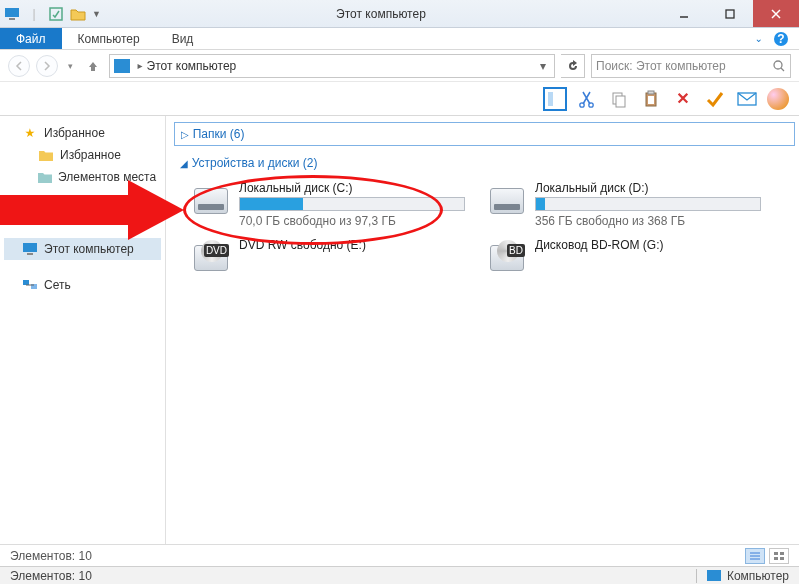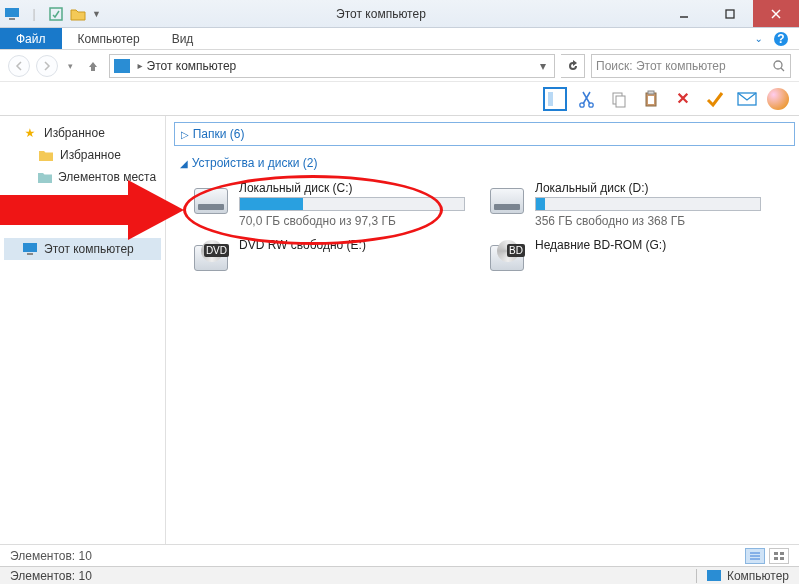--- a/index.html
+++ b/index.html
@@ -268,20 +268,30 @@
     <div class="navitem sel">
       <span class="ico pc">
         <svg width="16" height="14">
             <rect x="1" y="1" width="14" height="9" fill="#2a8dd4"></rect>
             <rect x="5" y="11" width="6" height="2" fill="#888"></rect>
           </svg>
       </span>
       <span>Этот компьютер</span>
     </div>
     <div class="navgap"></div>
+    <div class="navitem">
+      <span class="ico net">
+        <svg width="16" height="14">
+            <rect x="1" y="2" width="6" height="5" fill="#2a8dd4"></rect>
+            <rect x="9" y="6" width="6" height="5" fill="#7fb6ea"></rect>
+            <line x1="4" y1="7" x2="12" y2="7" stroke="#666"></line>
+          </svg>
+      </span>
+      <span>Сеть</span>
+    </div>
   </div>
 
   <div class="content">
     <div class="section-head folders">
       <span class="tri">▷</span>
       <span>Папки (6)</span>
     </div>
     <div class="section-head" style="margin-top:6px">
       <span class="tri">◢</span>
       <span>Устройства и диски (2)</span>
@@ -324,21 +334,21 @@
         </div>
       </div>
       <div class="drive">
         <div class="dico">
             <div class="dvd">
               <div class="disc"></div>
               <div class="tag">BD</div>
             </div>
           </div>
         <div class="dinfo">
-          <div class="dname">Недавние BD-ROM (G:)</div>
+          <div class="dname">Дисковод BD-ROM (G:)</div>
         </div>
       </div>
     </div>
   </div>
 </div>
 
 <div class="anno-circle"></div>
 <div class="anno-arrow">
   <div class="shaft"></div>
     <div class="head"></div>

